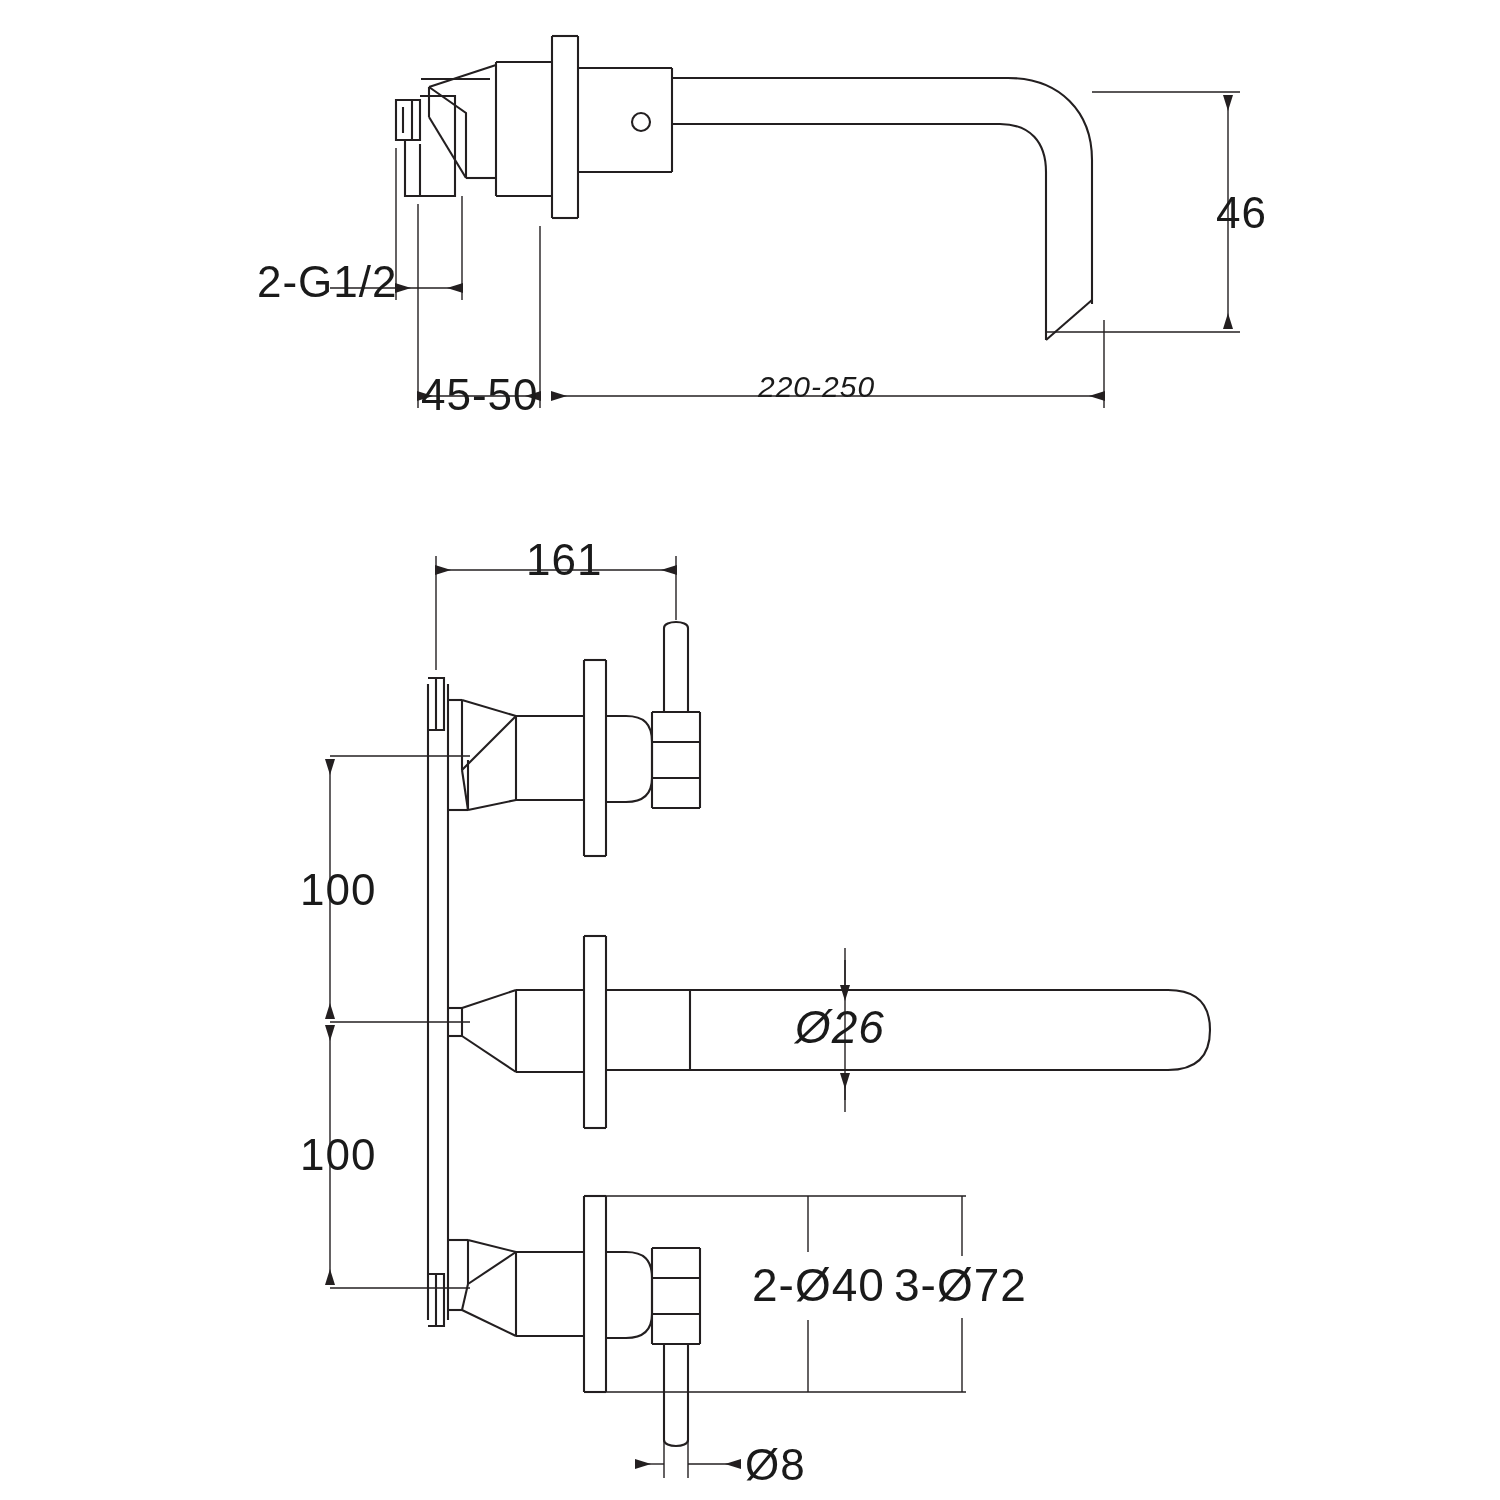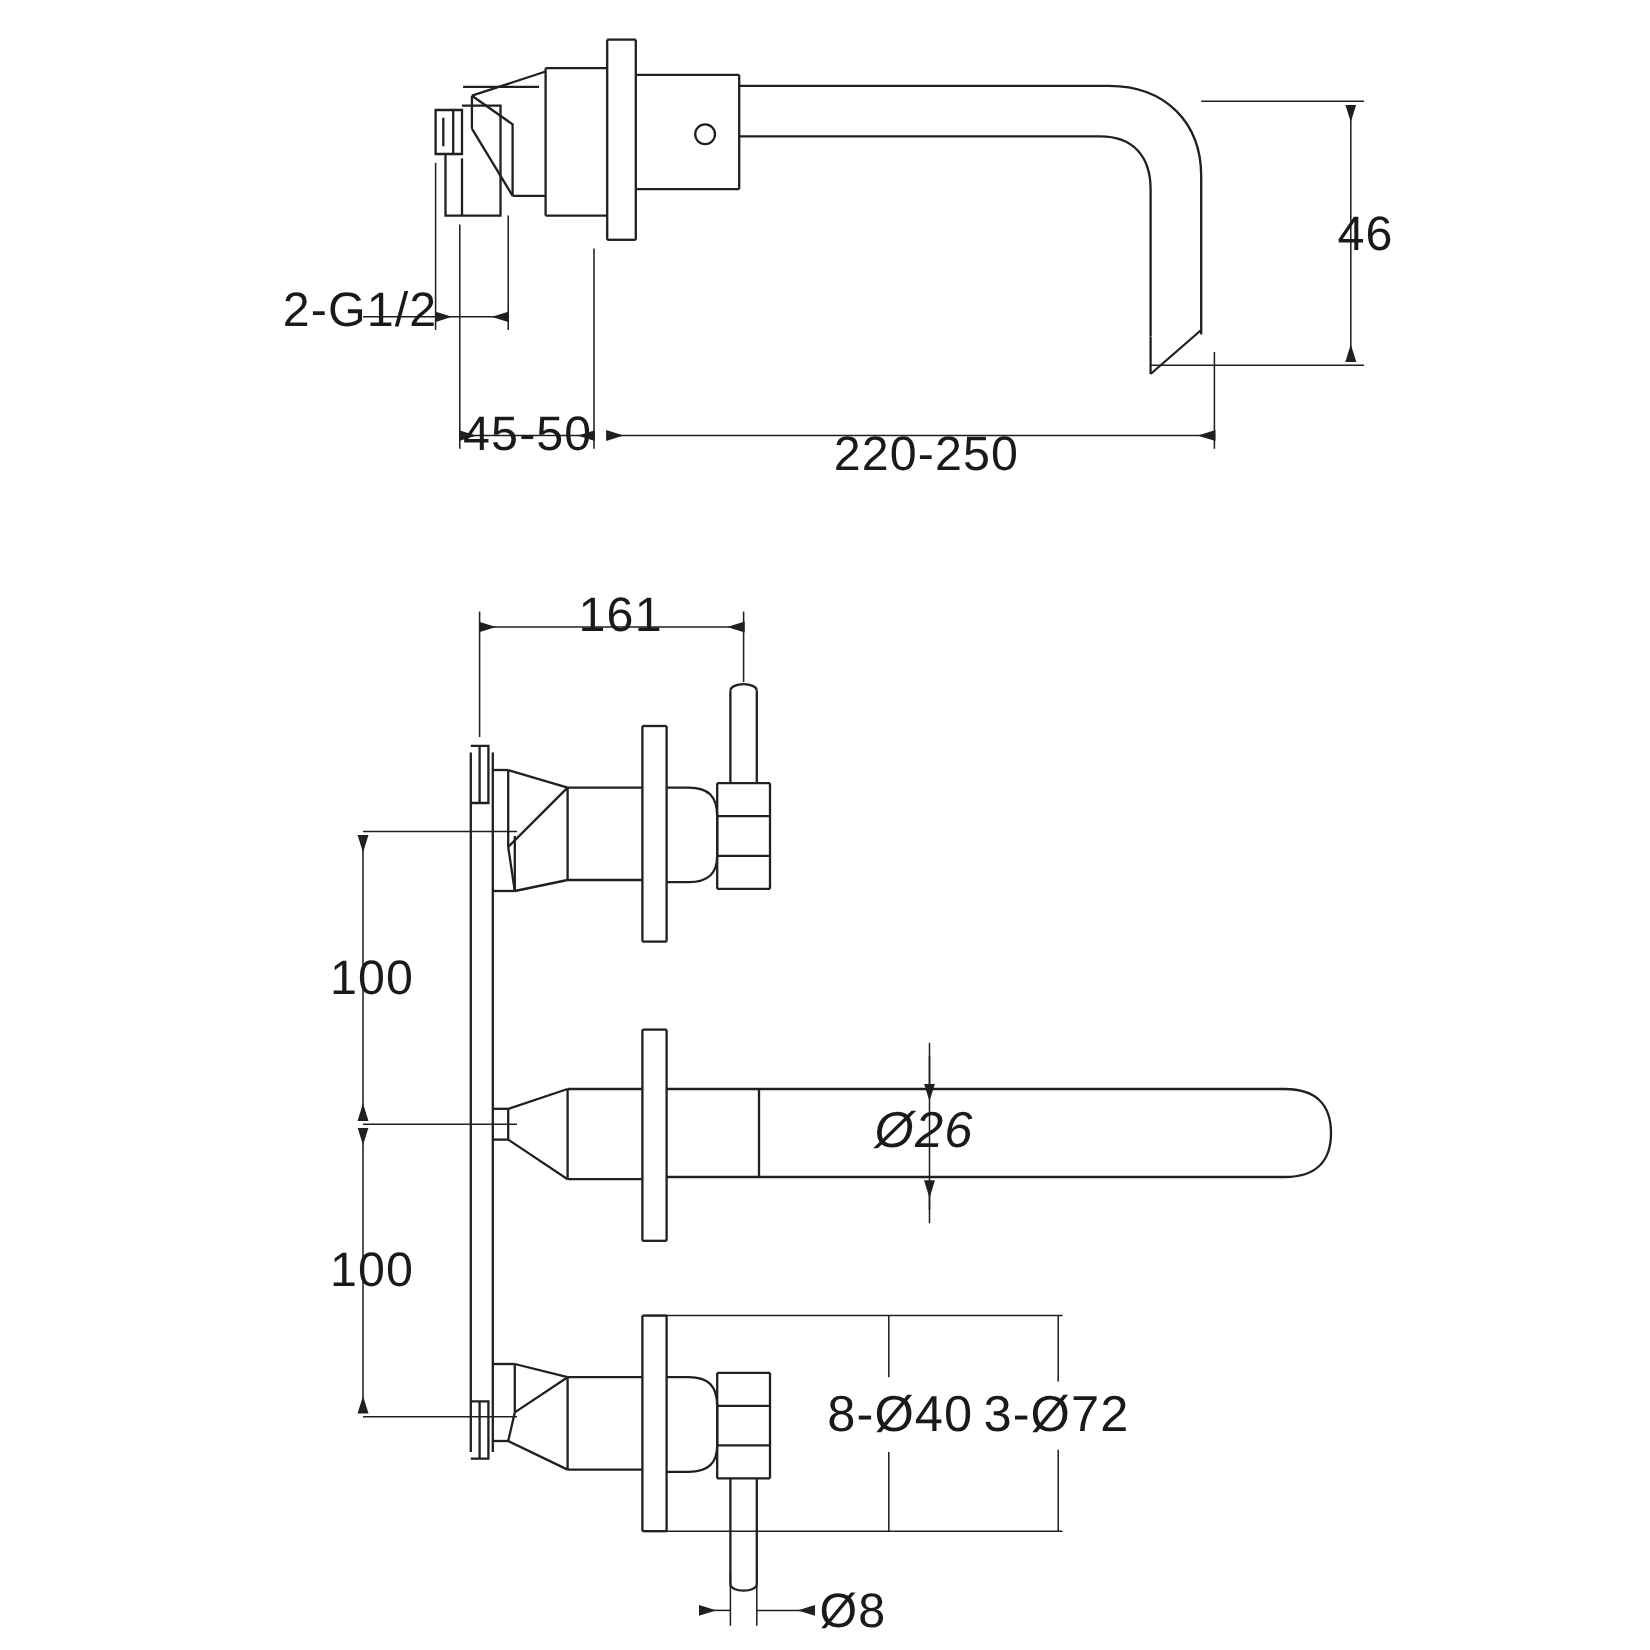--- a/index.html
+++ b/index.html
@@ -231,32 +231,32 @@
       <line class="dim" x1="688" y1="1464" x2="740" y2="1464" marker-end="url(#arrR)"></line>
     </g>
   </svg>
 
   <div style="position:absolute; left:0; top:0; width:1500px; height:1500px;">
 
     <span style="position:absolute; left:241px; top:257px; font-size:44px;margin-left:16px;" class="dimtext">2-G1/2</span>
 
     <span style="position:absolute; left:421px; top:370px; font-size:44px;" class="dimtext">45-50</span>
 
-    <span style="position:absolute; left:758px; top:388px; font-size:44px;" class="dimtext">220-250</span>
+    <span style="position:absolute; left:758px; top:370px; font-size:30px;font-style:italic;" class="dimtext">220-250</span>
 
     <span style="position:absolute; left:1216px; top:188px; font-size:44px;" class="dimtext">46</span>
 
     <span style="position:absolute; left:526px; top:535px; font-size:44px;" class="dimtext">161</span>
 
     <span style="position:absolute; left:300px; top:865px; font-size:44px;" class="dimtext">100</span>
 
     <span style="position:absolute; left:300px; top:1130px; font-size:44px;" class="dimtext">100</span>
 
     <span style="position:absolute; left:795px; top:1000px; font-size:46px;font-style:italic;" class="dimtext">Ø26</span>
 
-    <span style="position:absolute; left:752px; top:1258px; font-size:46px;" class="dimtext">8-Ø40</span>
+    <span style="position:absolute; left:752px; top:1258px; font-size:46px;" class="dimtext">2-Ø40</span>
 
     <span style="position:absolute; left:894px; top:1258px; font-size:46px;text-align:right;" class="dimtext">3-Ø72</span>
 
     <span style="position:absolute; left:745px; top:1440px; font-size:44px;text-align:right;" class="dimtext">Ø8</span>
 
   </div>
 </div>
 
 </body></html>

